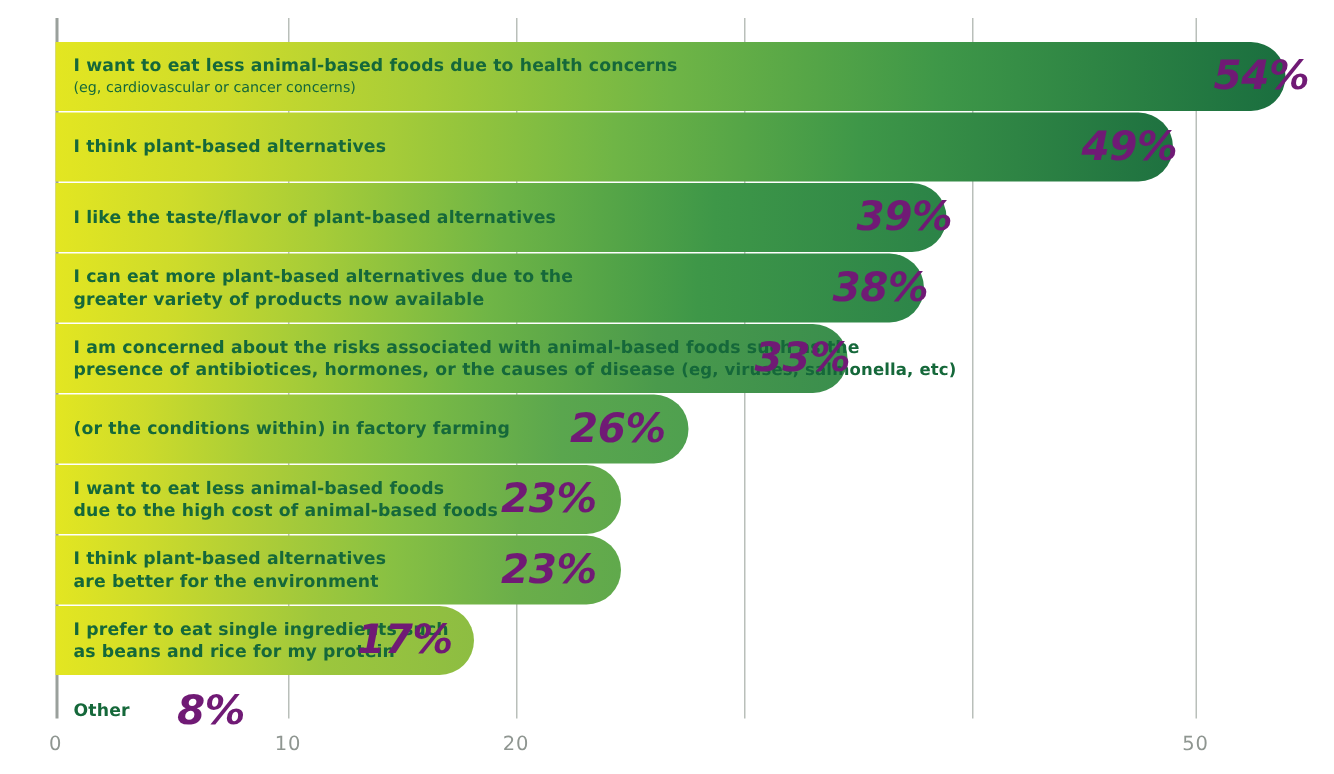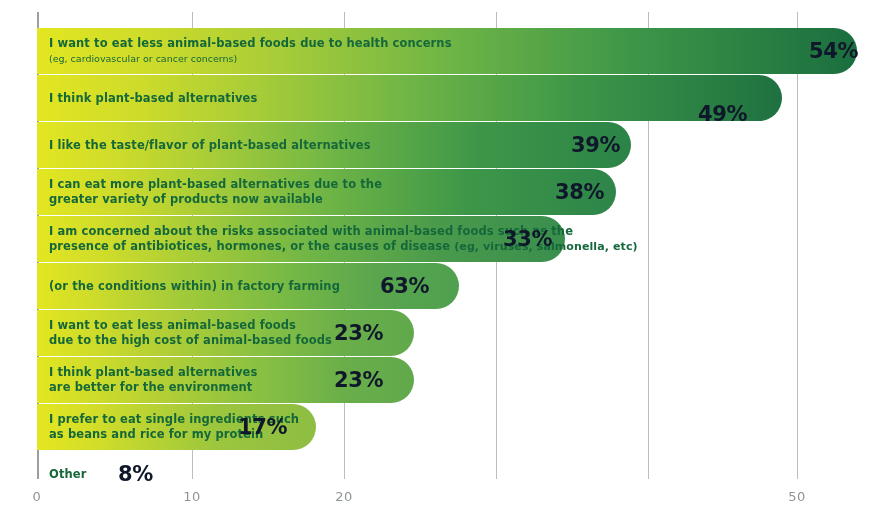--- a/index.html
+++ b/index.html
@@ -100,25 +100,26 @@
   }
   .bar-label .line2-inline {
     font-size: 11px;
     font-weight: bold;
   }
 
   .bar-value {
     position: absolute;
     top: 50%;
     transform: translateY(-50%);
-    color: #0f172a;
-    font-size: 21px;
+    color: #701a75;
+    font-size: 27px;
     font-weight: bold;
     letter-spacing: -0.3px;
     white-space: nowrap;
+    font-style: italic;
   }
 </style>
 </head>
 <body>
 
 <div id="chart-root">
 
   <div class="plot">
     <div class="gridline axis-zero" style="left:0px;"></div>
     <div class="gridline" style="left:155px;"></div>
@@ -137,21 +138,21 @@
         <div class="sub">(eg, cardiovascular or cancer concerns)</div>
       </div>
       <div class="bar-value" style="left:772px;">54%</div>
     </div>
 
     <div class="bar-row" style="top:75px;">
       <div class="bar" style="width:745px;background:linear-gradient(to right,#e3e621 0%,#cddb2b 14%,#a6cc38 30%,#6fb546 50%,#3e9748 72%,#1e7140 100%);"></div>
       <div class="bar-label">
         <div>I think plant-based alternatives</div>
       </div>
-      <div class="bar-value" style="left:661px;margin-top:16px;">49%</div>
+      <div class="bar-value" style="left:684px;">49%</div>
     </div>
 
     <div class="bar-row" style="top:122px;">
       <div class="bar" style="width:594px;background:linear-gradient(to right,#e3e621 0%,#cddb2b 14%,#a6cc38 30%,#6fb546 50%,#3e9748 74%,#2b8347 100%);"></div>
       <div class="bar-label">
         <div>I like the taste/flavor of plant-based alternatives</div>
       </div>
       <div class="bar-value" style="left:534px;">39%</div>
     </div>
 
@@ -171,21 +172,21 @@
         <div><span>presence of antibiotices, hormones, or the causes of disease </span><span class="line2-inline">(eg, viruses, salmonella, etc)</span></div>
       </div>
       <div class="bar-value" style="left:466px;">33%</div>
     </div>
 
     <div class="bar-row" style="top:263px;">
       <div class="bar" style="width:422px;background:linear-gradient(to right,#e3e621 0%,#cddb2b 14%,#a6cc38 32%,#79ba45 58%,#5aa64e 80%,#4fa04f 100%);"></div>
       <div class="bar-label">
         <div>(or the conditions within) in factory farming</div>
       </div>
-      <div class="bar-value" style="left:343px;">63%</div>
+      <div class="bar-value" style="left:343px;">26%</div>
     </div>
 
     <div class="bar-row" style="top:310px;">
       <div class="bar" style="width:377px;background:linear-gradient(to right,#e3e621 0%,#cddb2b 16%,#aecd37 36%,#87c043 60%,#6aae4a 82%,#60a94c 100%);"></div>
       <div class="bar-label">
         <div>I want to eat less animal-based foods</div>
         <div>due to the high cost of animal-based foods</div>
       </div>
       <div class="bar-value" style="left:297px;">23%</div>
     </div>

